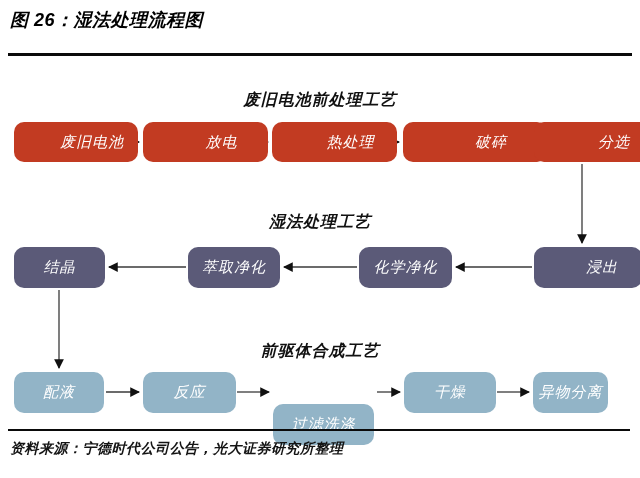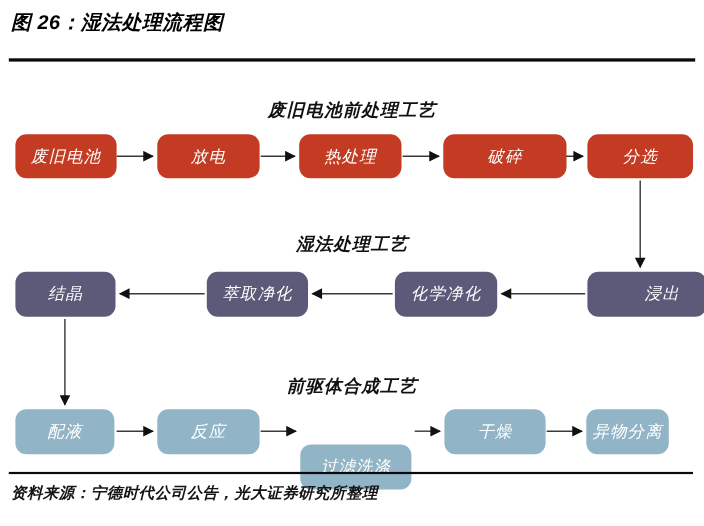--- a/index.html
+++ b/index.html
@@ -24,21 +24,21 @@
     font-size:16px;font-weight:700;color:#111;letter-spacing:1px;
   }
   .lbl-1{top:90px;}
   .lbl-2{top:212px;}
   .lbl-3{top:341px;}
   .fbox{
     position:absolute;border-radius:10px;color:#fff;
     display:flex;align-items:center;justify-content:center;
     font-size:15px;font-weight:500;letter-spacing:1px;text-align:center;
   }
-  .row1{background:#c23b22;height:40px;top:122px;}
+  .row1{background:#c23b22;height:40px;top:122px;padding-left:32px;}
   .row2{background:#5b5a78;height:41px;top:247px;}
   .row3{background:#92b4c7;height:41px;top:372px;}
   svg.connectors{position:absolute;left:0;top:0;pointer-events:none;}
 </style>
 </head>
 <body>
 
 <div class="page">
 
   <div class="fig-title">图 26：湿法处理流程图</div>

